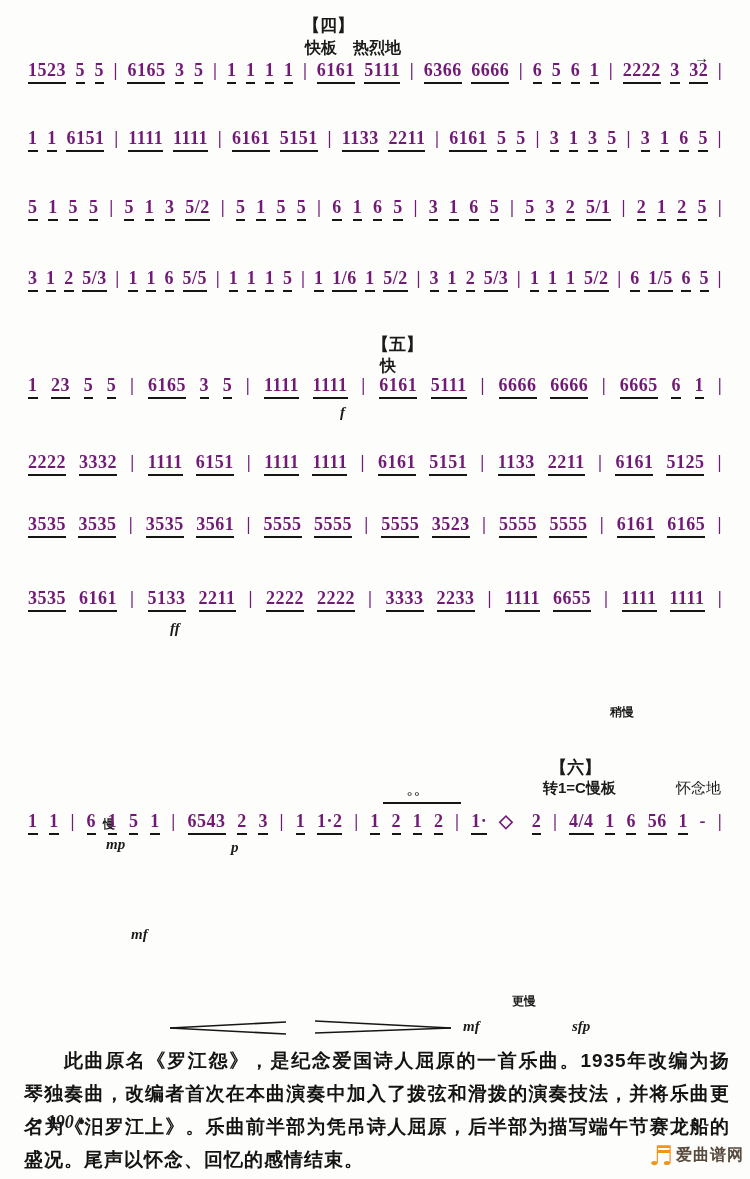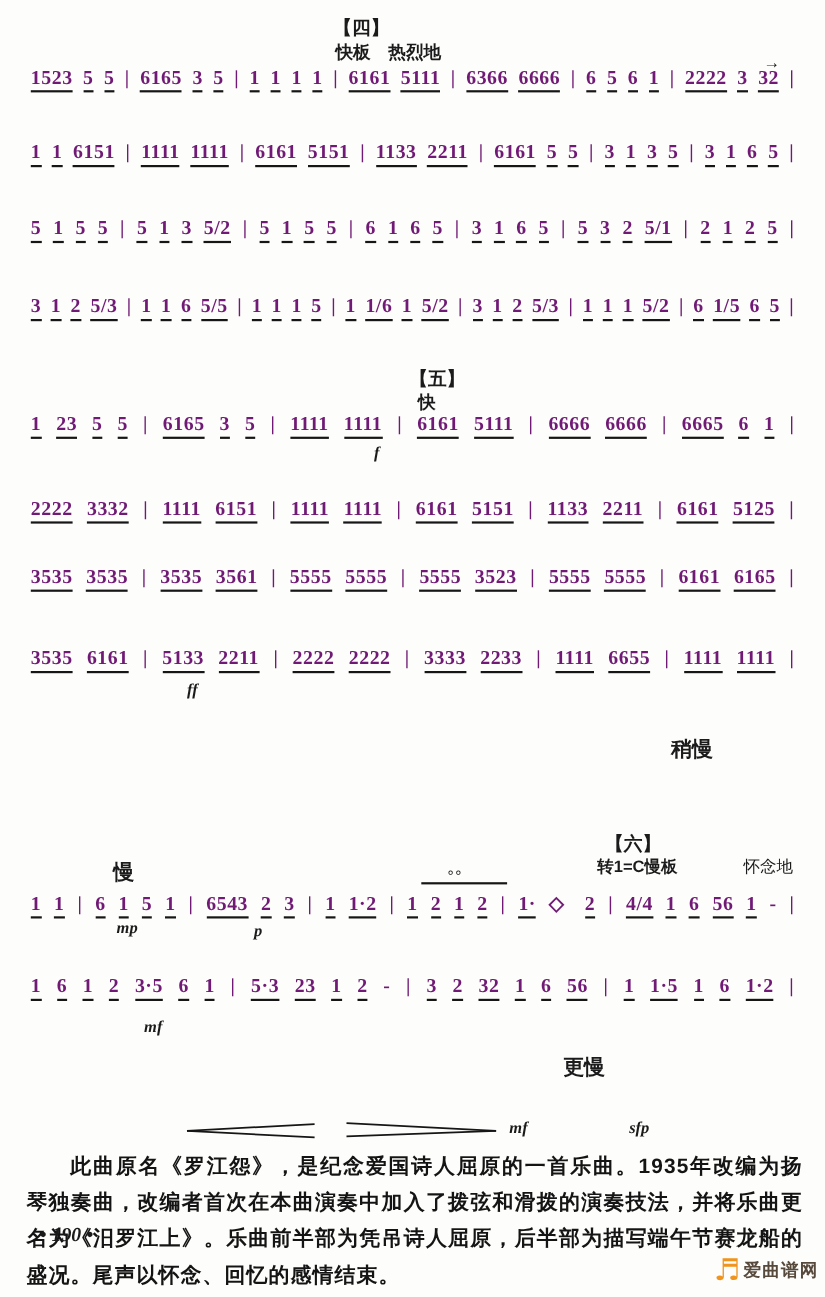--- a/index.html
+++ b/index.html
@@ -19,21 +19,21 @@
   
   .sec-label{position:absolute;font-family:"Liberation Sans",sans-serif;font-weight:700;font-size:17px;}
   .sec-tempo{position:absolute;font-family:"Liberation Sans",sans-serif;font-weight:700;font-size:16px;}
   .s4{left:303px;top:14px}.t4{left:305px;top:38px}
   .s5{left:372px;top:333px}.t5{left:380px;top:356px}
   .s6{left:550px;top:756px}
   .key6{position:absolute;left:543px;top:779px;font-family:"Liberation Sans",sans-serif;font-weight:700;font-size:15px;}
   .mood6{position:absolute;left:676px;top:779px;font-family:"Liberation Sans",sans-serif;font-weight:400;font-size:15px;}
 
   
-  .mark{position:absolute;font-family:"Liberation Sans",sans-serif;font-weight:700;font-size:19px;}
+  .mark{position:absolute;font-family:"Liberation Sans",sans-serif;font-weight:700;font-size:12px;margin-top:36px;}
   .dyn{position:absolute;font-family:"Liberation Serif",serif;font-weight:700;font-style:italic;font-size:15px;}
   .man{left:103px;top:780px}.shaoman{left:610px;top:668px}.gengman{left:512px;top:957px}
   .d-f{left:340px;top:404px}.d-ff{left:170px;top:620px}
   .d-mp{left:106px;top:836px}.d-p{left:231px;top:839px}
   .d-mf1{left:131px;top:926px}.d-mf2{left:463px;top:1018px}.d-sfp{left:572px;top:1018px}
 
   .harm{position:absolute;left:383px;top:802px;width:78px;border-top:2px solid #161616;}
   .harm-dots{position:absolute;left:24px;top:-16px;font-size:13px;font-weight:700;letter-spacing:2px;}
   .gliss{position:absolute;left:694px;top:50px;font-size:15px;font-weight:700;}
 
@@ -86,21 +86,20 @@
   <div class="mood6">怀念地</div>
   <div class="mark man">慢</div>
 
   <div class="score-line notation l10"><u>1</u> <u>1</u> | <u>6</u> <u>1</u> <u>5</u> <u>1</u> | <u>6543</u> <u>2</u> <u>3</u> | <u>1</u> <u>1·2</u> | <u>1</u> <u>2</u> <u>1</u> <u>2</u> | <u>1·</u> ◇ <u>2</u> | <u>4/4</u> <u>1</u> <u>6</u> <u>56</u> <u>1</u> - |</div>
   <div class="dyn d-mp">mp</div>
   <div class="dyn d-p">p</div>
   <div class="harm">
     <span class="harm-dots">°°</span>
   </div>
 
-  <div class="score-line notation l11"><u>1</u> <u>6</u> <u>1</u> <u>2</u> <u>3·5</u> <u>6</u> <u>1</u> | <u>5·3</u> <u>23</u> <u>1</u> <u>2</u> - | <u>3</u> <u>2</u> <u>32</u> <u>1</u> <u>6</u> <u>56</u> | <u>1</u> <u>1·5</u> <u>1</u> <u>6</u> <u>1·2</u> |</div>
   <div class="dyn d-mf1">mf</div>
 
   <div class="mark gengman">更慢</div>
   <div class="dyn d-mf2">mf</div>
   <div class="dyn d-sfp">sfp</div>
 
   <svg class="hairpin hp1" width="120" height="16" viewBox="0 0 120 16">
     <line x1="2" y1="8" x2="118" y2="2" stroke="#161616" stroke-width="1.6"></line>
     <line x1="2" y1="8" x2="118" y2="14" stroke="#161616" stroke-width="1.6"></line>
   </svg>

